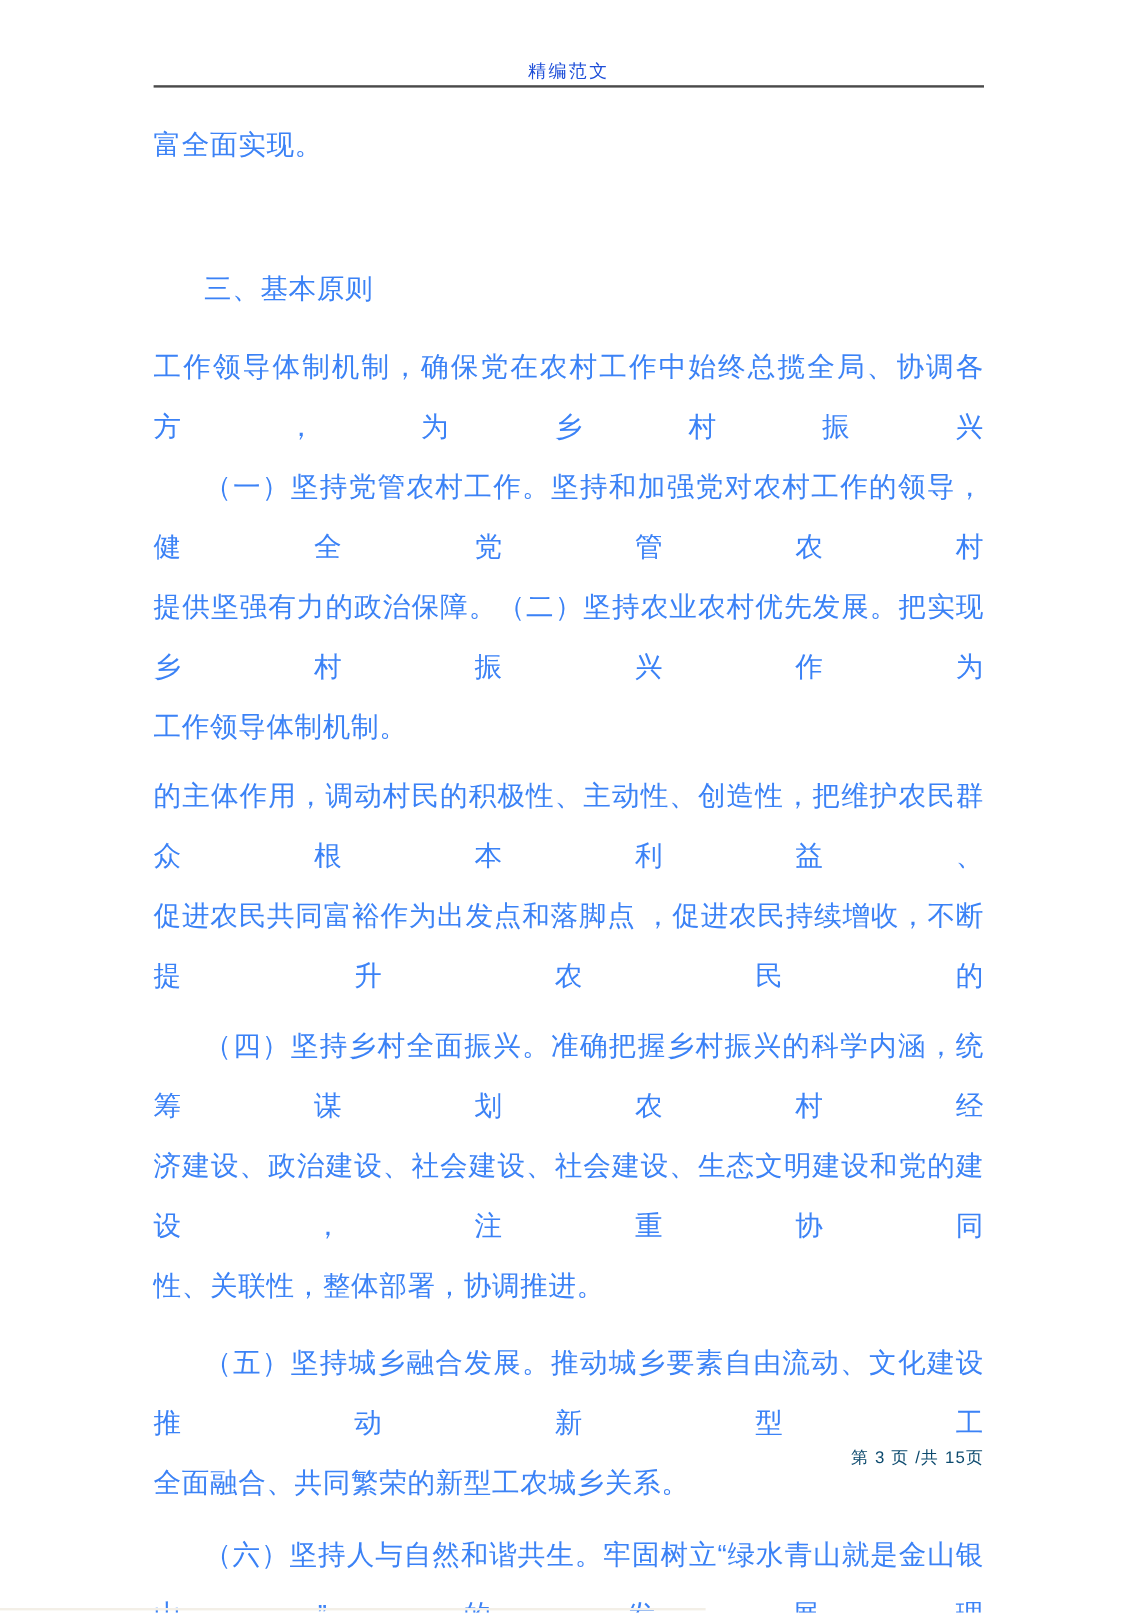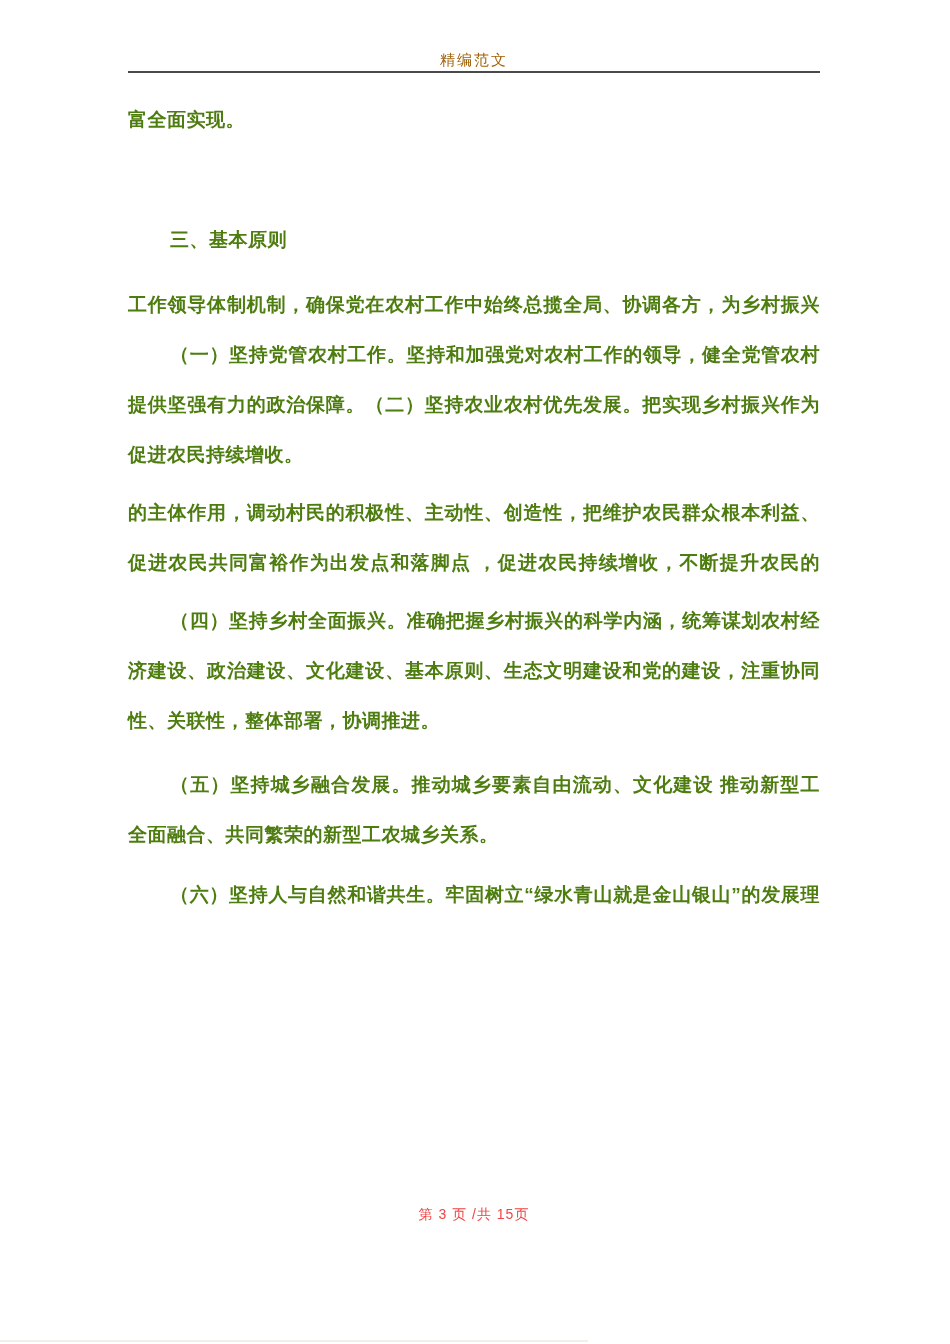--- a/index.html
+++ b/index.html
@@ -22,63 +22,62 @@
     width: 692px;
     top: 50px;
     text-align: center;
     border-bottom: 2px solid #4a4a4a;
     padding-bottom: 1px;
   }
   .header-title {
     display: inline-block;
     font-size: 15px;
     letter-spacing: 2px;
-    color: #a16207;
+    color: #1d4ed8;
     line-height: 20px;
     text-align: center;
   }
   
   .content {
     position: absolute;
     left: 128px;
     width: 692px;
     top: 95px;
     color: #1a1a1a;
   }
   .para { margin: 0 0 8px 0; }
   .para.after-continuation { margin-bottom: 70px; }
   .para.heading-para { margin-bottom: 15px; }
   .para.p3 { margin-bottom: 14px; }
   .para.p4 { margin-bottom: 10px; }
   .line {
-    font-size: 19px;
+    font-size: 23px;
     line-height: 50px;
     letter-spacing: 0.5px;
     white-space: nowrap;
     text-align: justify;
-    color: #4d7c0f;
-    font-weight: bold;
+    color: #3b82f6;
   }
   .line.fj {
     white-space: normal;
     text-align: justify;
     text-align-last: justify;
     -moz-text-align-last: justify;
   }
   .line.indent { text-indent: 42px; }
   
   .footer {
     position: absolute;
     left: 128px;
     width: 692px;
     top: 1206px;
-    text-align: center;
+    text-align: right;
     font-size: 14px;
     letter-spacing: 1px;
-    color: #ef4444;
+    color: #0c4a6e;
   }
   
   .bottom-artifact {
     position: absolute;
     left: 0;
     top: 1340px;
     width: 588px;
     height: 2px;
     background: #f3efe7;
   }
@@ -99,31 +98,31 @@
     </div>
 
     <div class="para heading-para">
       <div class="line indent">三、基本原则</div>
     </div>
 
     <div class="para">
       <div class="line fj">工作领导体制机制，确保党在农村工作中始终总揽全局、协调各方，为乡村振兴</div>
       <div class="line fj indent">（一）坚持党管农村工作。坚持和加强党对农村工作的领导，健全党管农村</div>
       <div class="line fj">提供坚强有力的政治保障。（二）坚持农业农村优先发展。把实现乡村振兴作为</div>
-      <div class="line">促进农民持续增收。</div>
+      <div class="line">工作领导体制机制。</div>
     </div>
 
     <div class="para">
       <div class="line fj">的主体作用，调动村民的积极性、主动性、创造性，把维护农民群众根本利益、</div>
       <div class="line fj">促进农民共同富裕作为出发点和落脚点 ，促进农民持续增收，不断提升农民的</div>
     </div>
 
     <div class="para p3">
       <div class="line fj indent">（四）坚持乡村全面振兴。准确把握乡村振兴的科学内涵，统筹谋划农村经</div>
-      <div class="line fj">济建设、政治建设、文化建设、基本原则、生态文明建设和党的建设，注重协同</div>
+      <div class="line fj">济建设、政治建设、社会建设、社会建设、生态文明建设和党的建设，注重协同</div>
       <div class="line">性、关联性，整体部署，协调推进。</div>
     </div>
 
     <div class="para p4">
       <div class="line fj indent">（五）坚持城乡融合发展。推动城乡要素自由流动、文化建设 推动新型工</div>
       <div class="line">全面融合、共同繁荣的新型工农城乡关系。</div>
     </div>
 
     <div class="para">
       <div class="line fj indent">（六）坚持人与自然和谐共生。牢固树立“绿水青山就是金山银山”的发展理</div>

